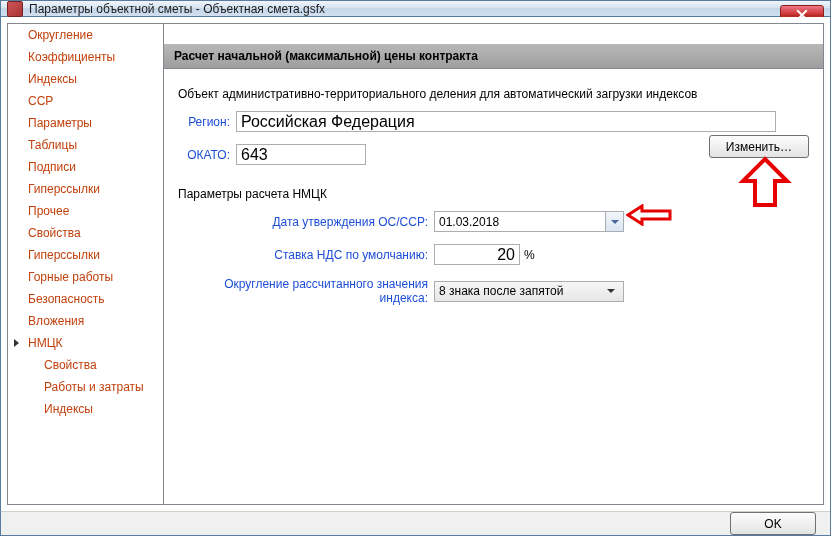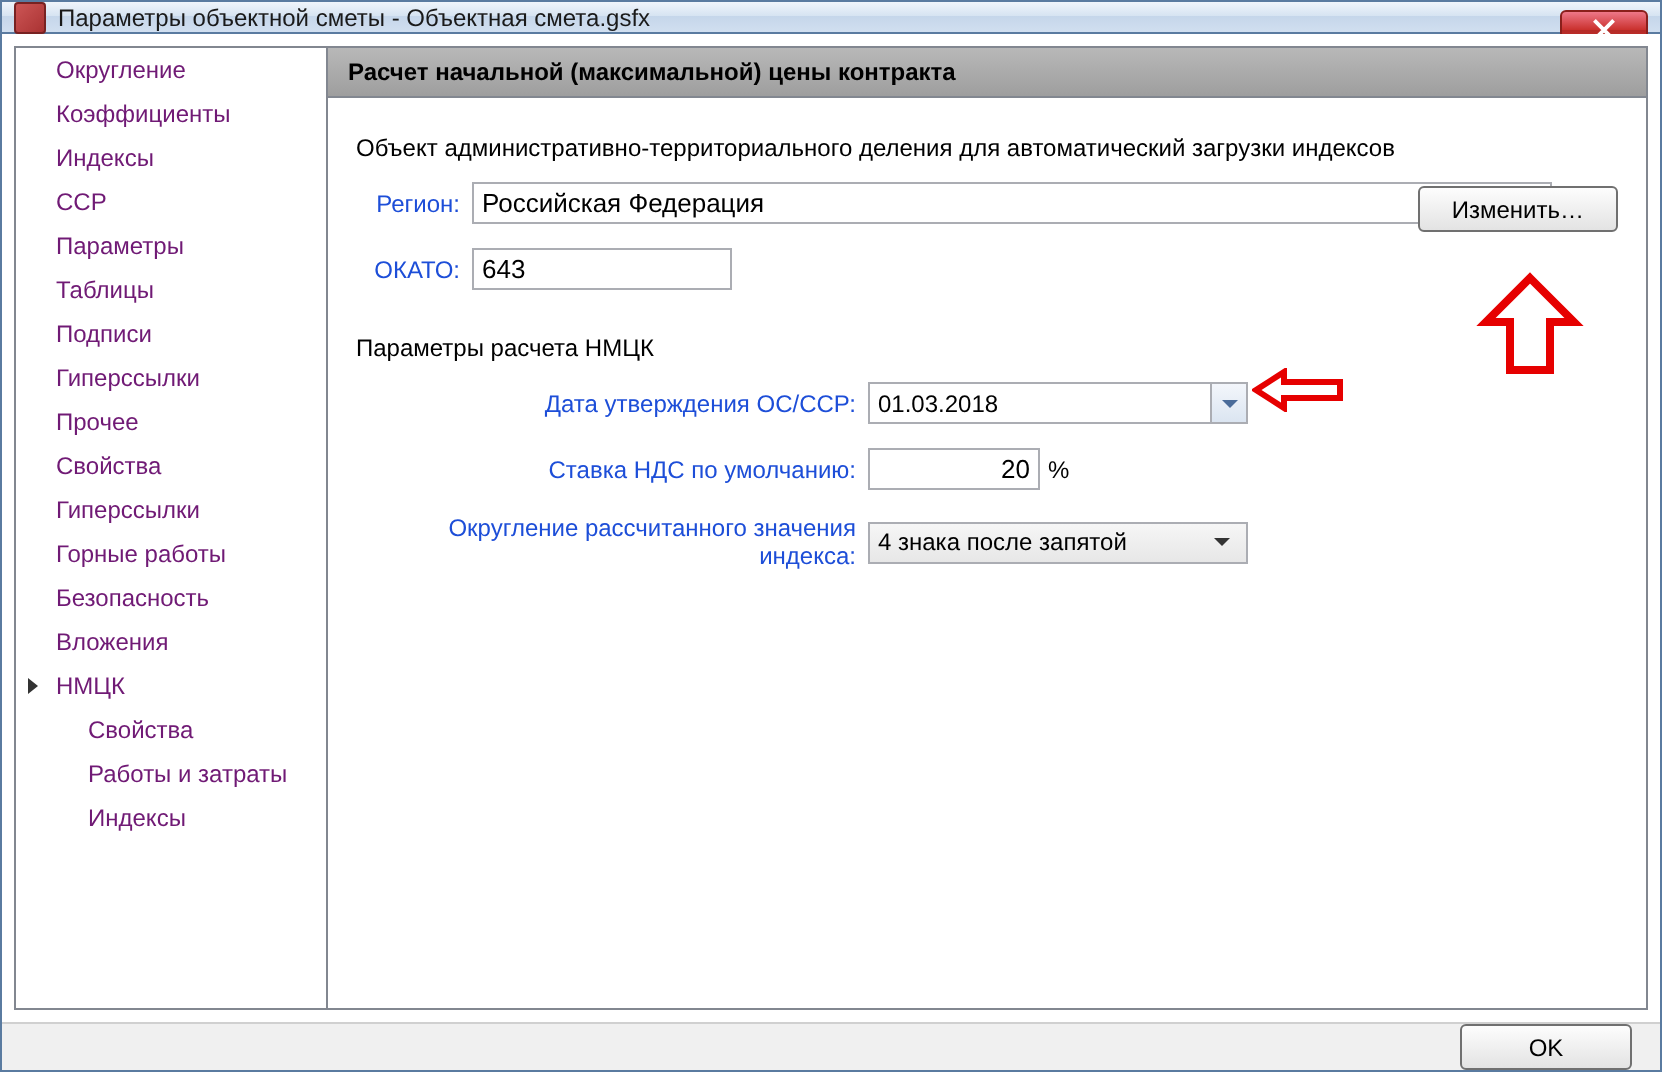--- a/index.html
+++ b/index.html
@@ -56,21 +56,21 @@
   .sidebar {
     width: 157px;
     border: 1px solid #828790;
     margin: 6px 0 6px 6px;
     background: #fff;
     overflow: hidden;
   }
   .sidebar-item {
     padding: 4px 10px 4px 20px;
     cursor: pointer;
-    color: #701a75;
+    color: #c2410c;
     white-space: nowrap;
   }
   .sidebar-item.selected {
     position: relative;
     padding-left: 20px;
   }
   .sidebar-item.selected::before {
     content: "";
     position: absolute;
     left: 6px; top: 50%;
@@ -93,20 +93,21 @@
     display: flex;
     flex-direction: column;
     position: relative;
   }
   .content-header {
     background: linear-gradient(to bottom,#b8b8b8,#9e9e9e);
     color: #000;
     font-weight: bold;
     padding: 5px 10px;
     border-bottom: 1px solid #828790;
+    margin-top: 20px;
   }
   .content-body {
     flex: 1;
     padding: 12px 14px;
     position: relative;
     background: #fff;
   }
   .section-label {
     margin: 6px 0 10px 0;
   }
@@ -120,21 +121,21 @@
     padding-right: 6px;
     color: #1d4ed8;
   }
   .label-narrow { width: 58px; }
   .label-wide { width: 256px; }
   input.text-field {
     border: 1px solid #abadb3;
     height: 21px;
     padding: 2px 4px;
     font-family: inherit;
-    font-size: 13px;
+    font-size: 16px;
     background: #fff;
   }
   .date-field {
     display: flex;
     border: 1px solid #abadb3;
     height: 21px;
     width: 190px;
     background: #7dd3fc;
     align-items: stretch;
   }
@@ -177,21 +178,21 @@
     padding: 3px 16px;
     font-family: inherit;
     font-size: 12px;
     cursor: pointer;
     min-width: 86px;
     height: 23px;
   }
   .change-btn-wrap {
     position: absolute;
     right: 14px;
-    top: 44px;
+    top: 66px;
   }
   .percent-sign { margin-left: 4px; }
   .footer {
     height: 24px;
     background: #f0f0f0;
     border-top: 1px solid #d0d0d0;
     display: flex;
     align-items: flex-end;
     justify-content: flex-end;
     padding-right: 14px;
@@ -284,21 +285,21 @@
 
         <div class="form-row">
           <label class="label-wide">Ставка НДС по умолчанию:</label>
           <input class="text-field" style="width: 86px; text-align: right;" value="20">
           <span class="percent-sign">%</span>
         </div>
 
         <div class="form-row">
           <label class="label-wide">Округление рассчитанного значения индекса:</label>
           <div class="select-field">
-            <span>4 знака после запятой</span>
+            <span>8 знака после запятой</span>
             <div class="select-dd">
               <svg viewBox="0 0 8 8" width="8" height="8">
                   <path d="M0 2 L4 6 L8 2 Z" fill="#333"></path>
                 </svg>
             </div>
           </div>
         </div>
 
         <svg class="arrow-up" width="60" height="60" viewBox="0 0 60 60">
           <path d="M30 4 L52 26 L40 26 L40 50 L20 50 L20 26 L8 26 Z" fill="none" stroke="#e60000" stroke-width="4"></path>

